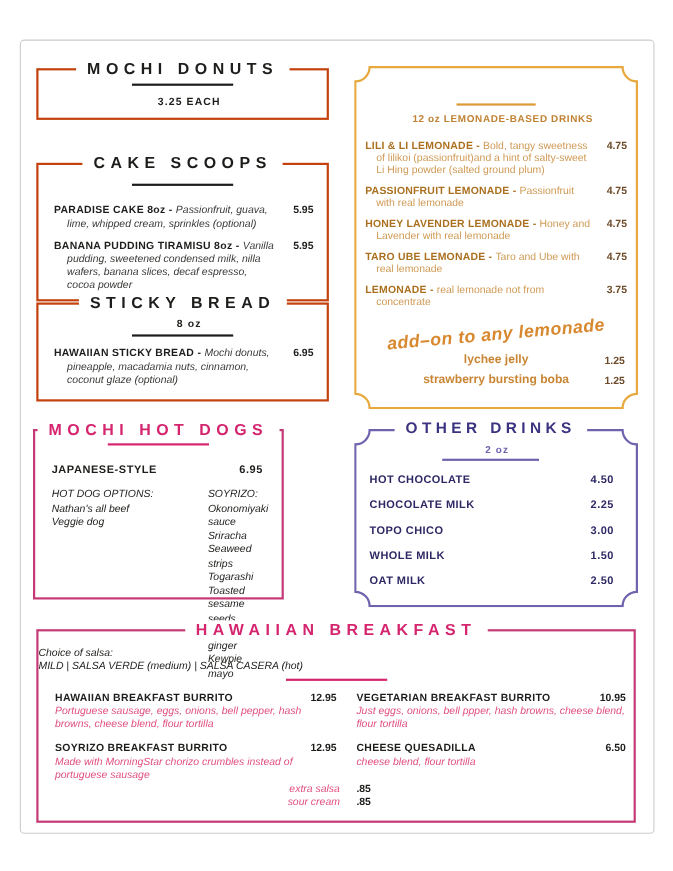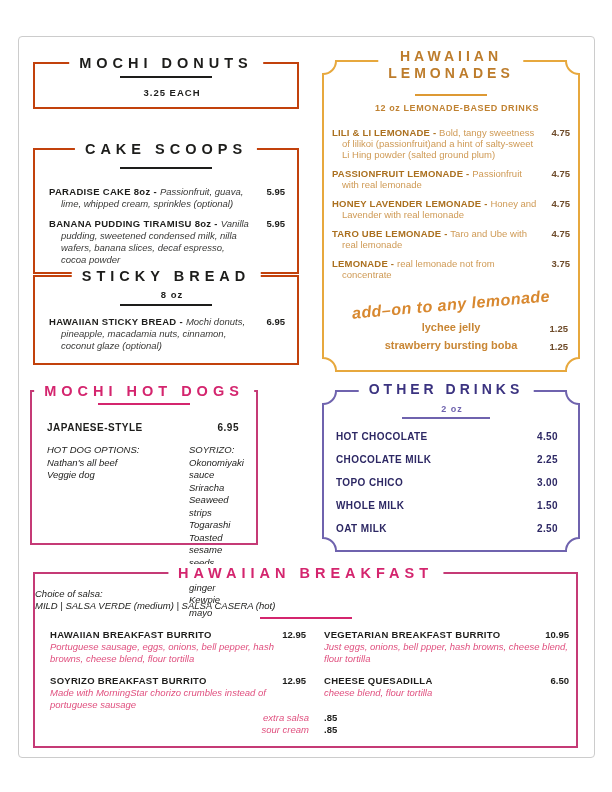--- a/index.html
+++ b/index.html
@@ -141,24 +141,20 @@
 Pickled ginger
 Kewpie mayo</div>
     </div>
   </div>
 </div>
 
 <div class="box" style="left:322px; top:60px; width:258px; height:312px;">
   <svg class="plaque-svg" width="258" height="312" viewBox="0 0 258 312">
     <path d="M 14 1 H 244 A 13 13 0 0 0 257 14 V 298 A 13 13 0 0 0 244 311 H 14 A 13 13 0 0 0 1 298 V 14 A 13 13 0 0 0 14 1 Z" fill="none" stroke="#e7a83d" stroke-width="2"></path>
   </svg>
-  <div class="box-title amber-title" style="top:-12px;">
-    <div>HAWAIIAN</div>
-    <div>LEMONADES</div>
-  </div>
   <div class="divider amber-div" style="margin-top:34px;"></div>
   <div class="center-note" style="margin-top:7px; color:#c08232; letter-spacing:0.6px; font-size:9px;">12 oz LEMONADE-BASED DRINKS</div>
   <div class="items" style="margin:14px 10px 0 10px;">
     <div class="lem-item">
       <div class="text"><span class="lem-name">LILI &amp; LI LEMONADE - </span><span class="lem-desc">Bold, tangy sweetness of lilikoi (passionfruit)and a hint of salty-sweet Li Hing powder (salted ground plum)</span></div>
       <span class="lem-price">4.75</span>
     </div>
     <div class="lem-item">
       <div class="text"><span class="lem-name">PASSIONFRUIT LEMONADE - </span><span class="lem-desc">Passionfruit with real lemonade</span></div>
       <span class="lem-price">4.75</span>

